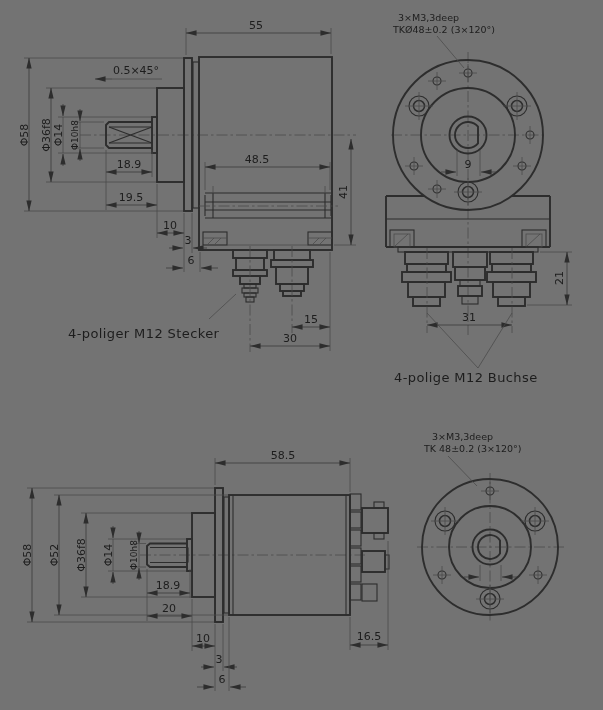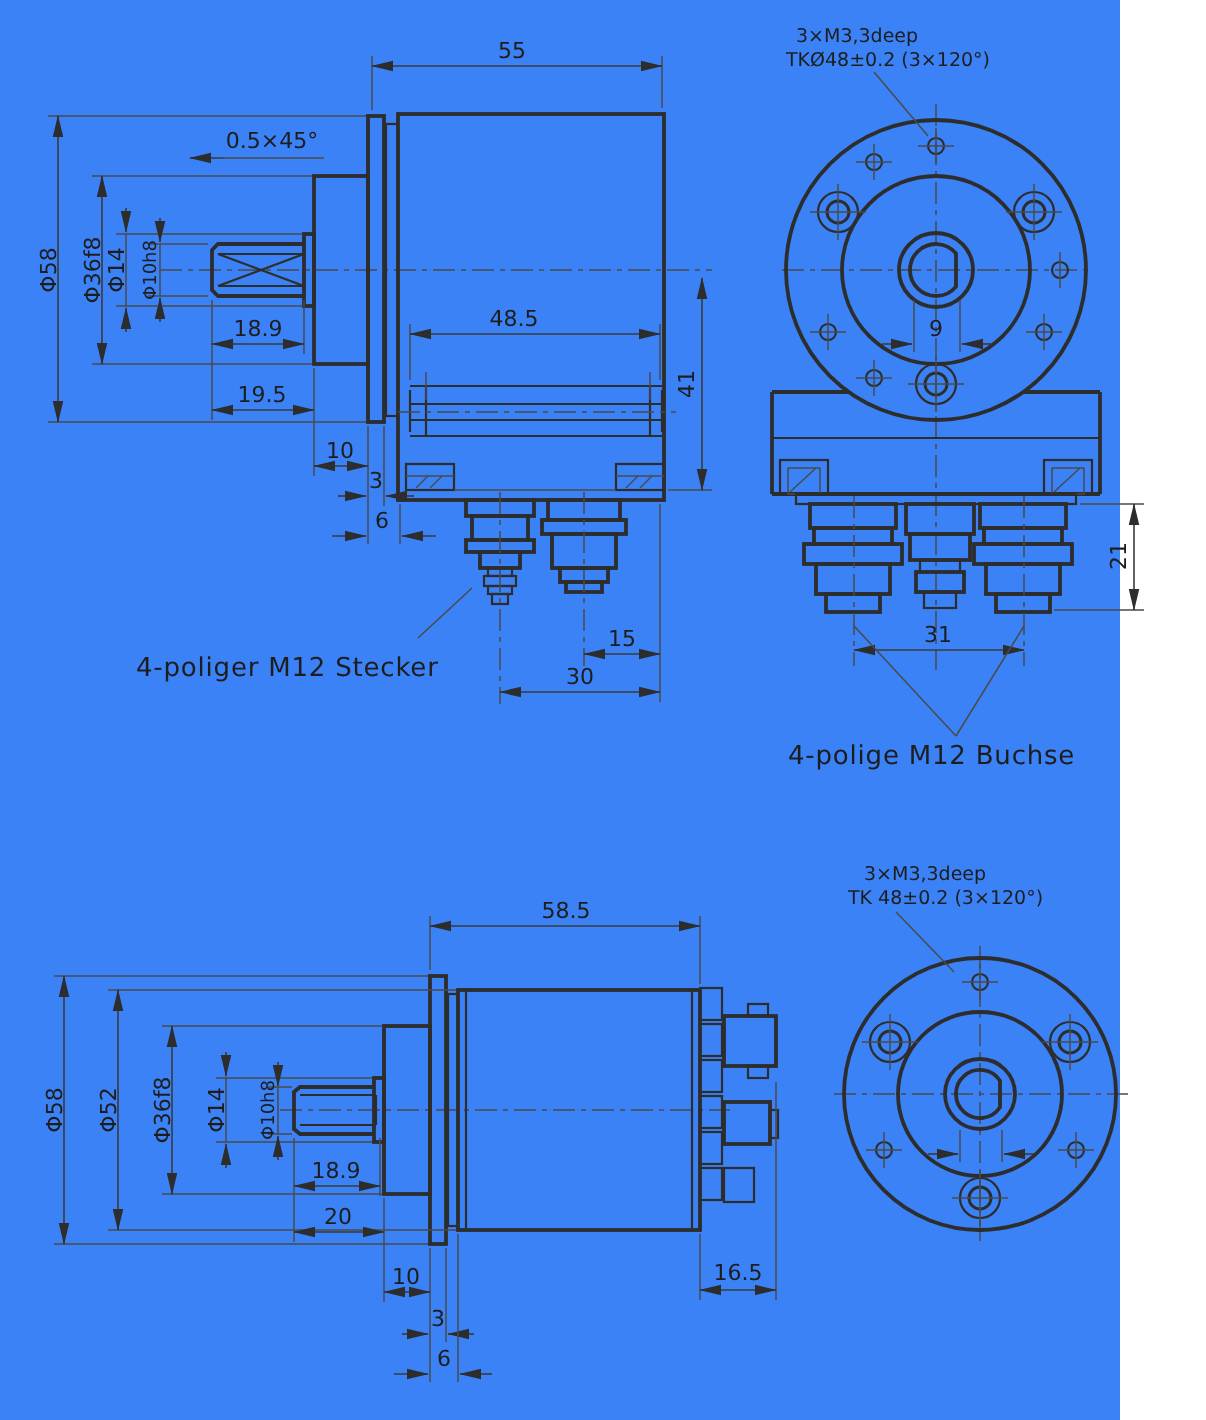--- a/index.html
+++ b/index.html
@@ -1,16 +1,16 @@
 <!DOCTYPE html>
 <html><head>
 <meta charset="utf-8">
 <style>
   html,body{margin:0;padding:0;background:#ffffff;}
-  .page{width:560px;height:710px;background:#3b82f6;position:relative;font-family:"DejaVu Sans",sans-serif;}
+  .page{width:603px;height:710px;background:#737373;position:relative;font-family:"DejaVu Sans",sans-serif;}
   svg{display:block;}
   .b{fill:none;stroke:#2d2d2d;stroke-width:1.9;stroke-linejoin:miter;}
   .m{fill:none;stroke:#2d2d2d;stroke-width:1.1;}
   .m2{fill:none;stroke:#2d2d2d;stroke-width:1.5;}
   .t{fill:none;stroke:#4a4a4a;stroke-width:0.75;}
   .d{fill:none;stroke:#3a3a3a;stroke-width:0.8;}
   .c{fill:none;stroke:#4a4a4a;stroke-width:0.75;stroke-dasharray:11 3 2.5 3;}
   text{fill:#1d1d1d;font-family:"DejaVu Sans",sans-serif;}
   .dt{font-size:11px;text-anchor:middle;}
   .dts{font-size:9px;text-anchor:middle;}

